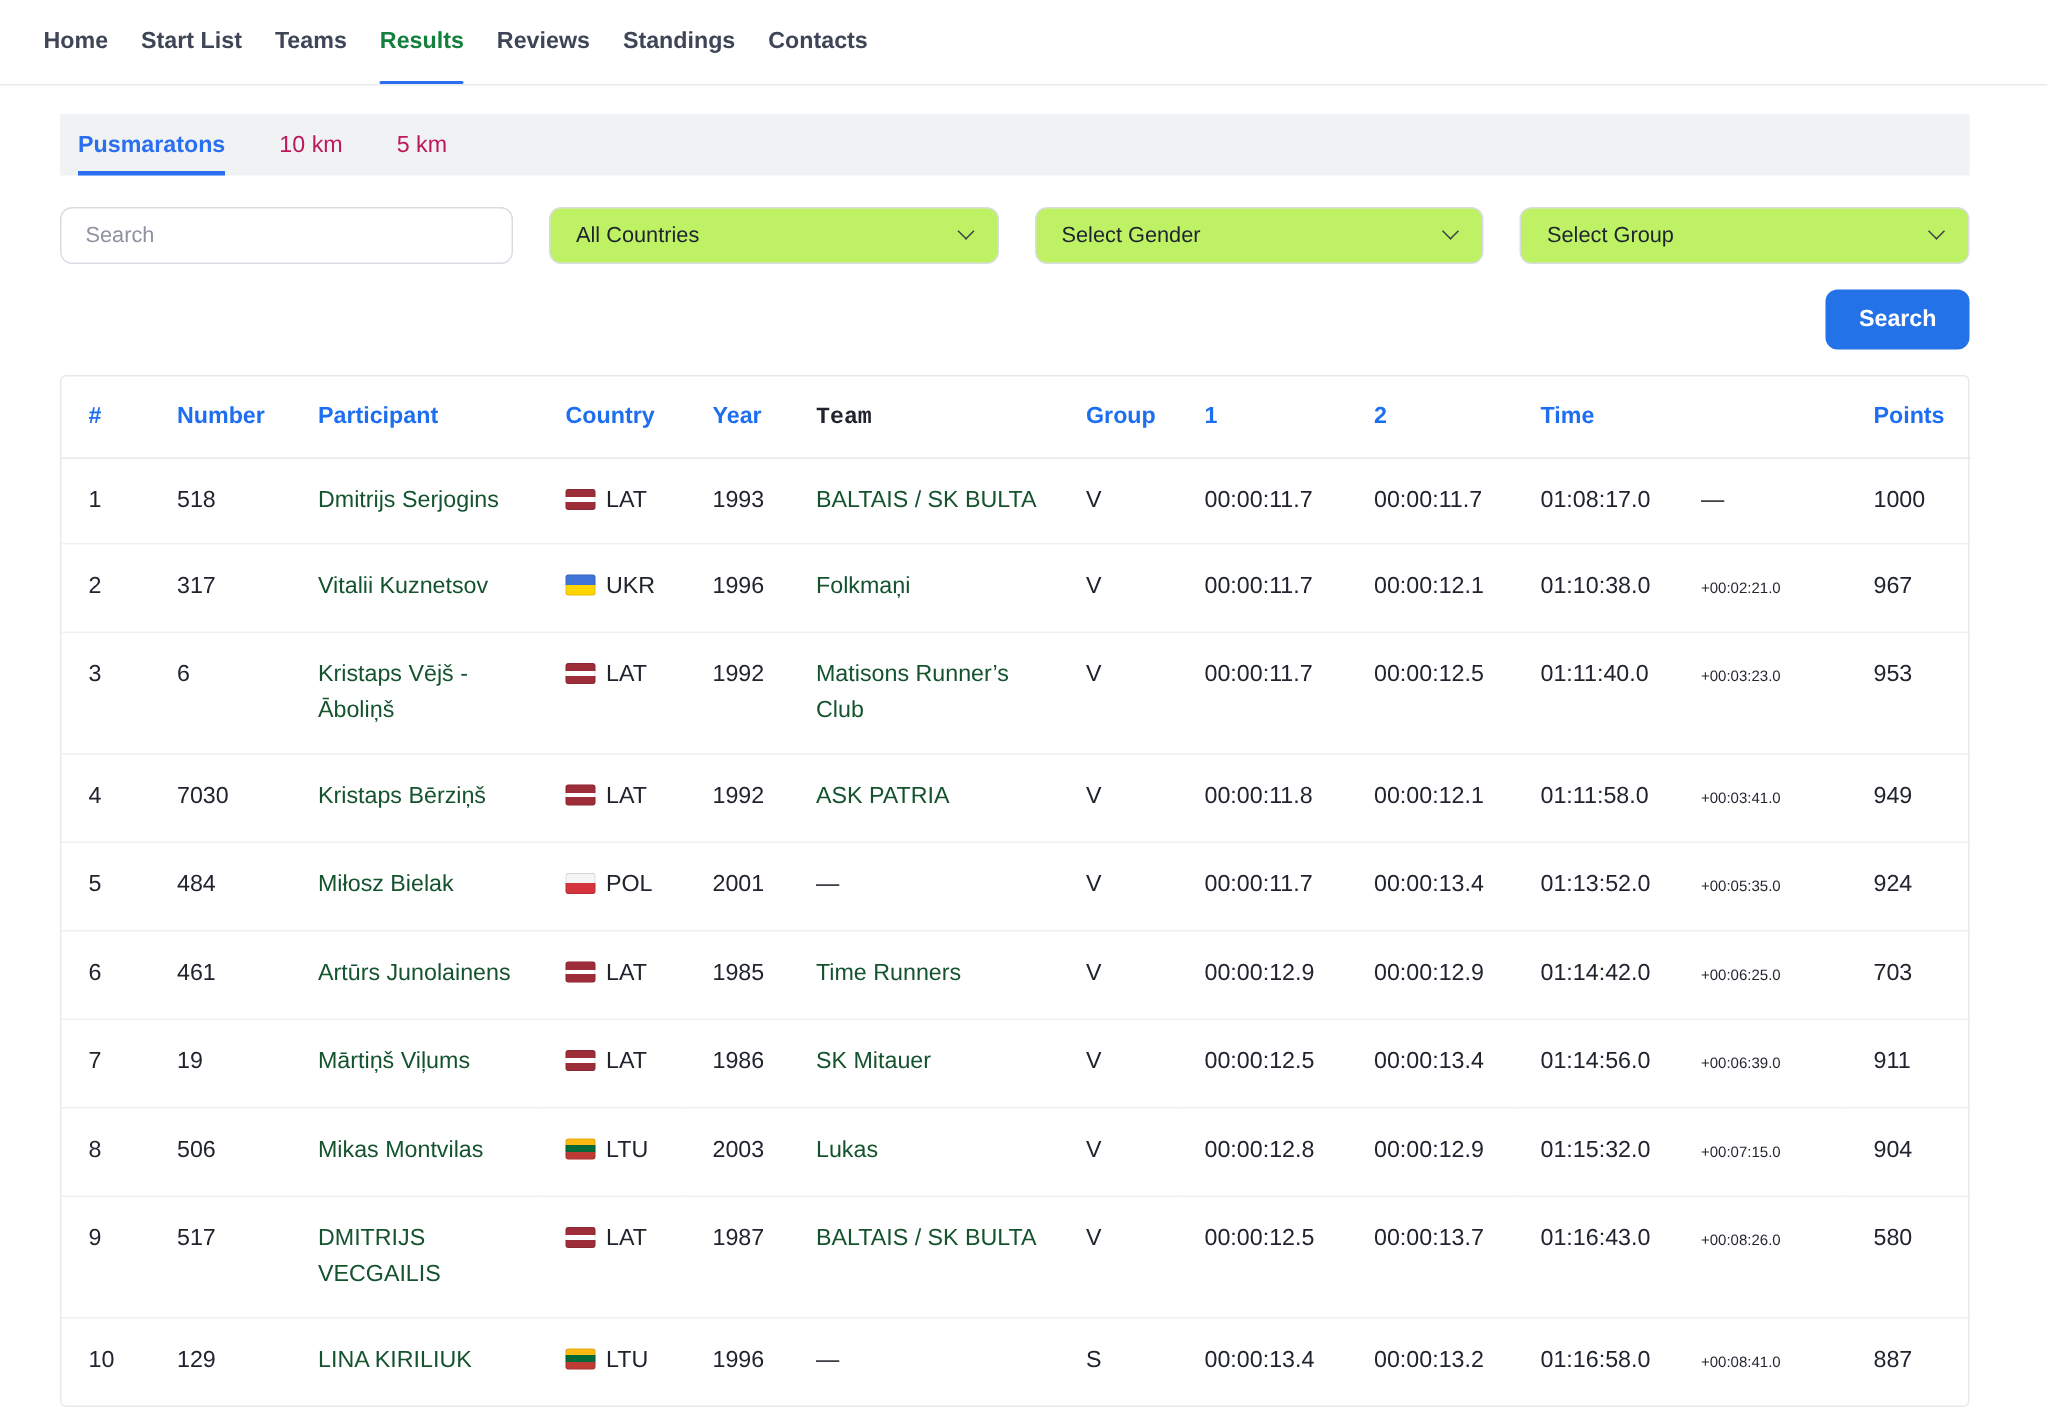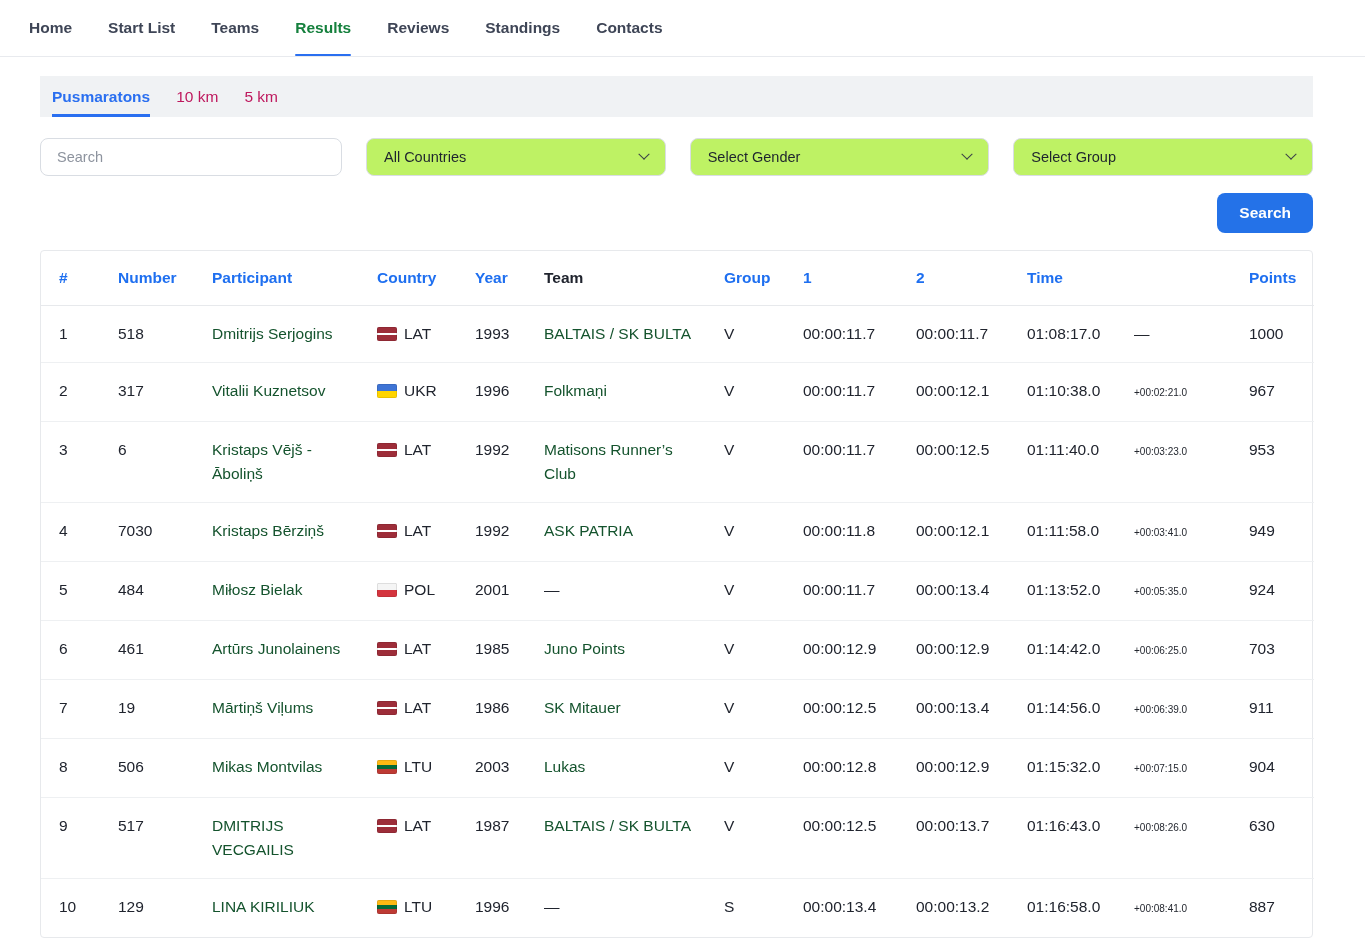--- a/index.html
+++ b/index.html
@@ -9,21 +9,21 @@
     overflow: hidden;
     background: #fff;
     font-family: "Liberation Sans", sans-serif;
     color: #20242e;
   }
   
   .topnav {
     height: 57px;
     display: flex;
     align-items: stretch;
-    gap: 36px;
+    gap: 22px;
     padding: 0 29px;
     border-bottom: 1px solid #e8eaee;
   }
   .nav-item {
     display: flex; align-items: center;
     font-size: 15.5px; font-weight: 600;
     color: #3e4556;
     position: relative;
     cursor: pointer;
     text-decoration: none;
@@ -35,21 +35,21 @@
     height: 2.5px; background: #2a6ff0; border-radius: 2px;
   }
   
   .content { width: 1273px; margin: 0 auto 0 40px; }
   
   .tabbar {
     margin-top: 19px;
     height: 41px;
     background: #f0f2f4;
     display: flex; align-items: stretch;
-    gap: 26px;
+    gap: 36px;
     padding: 0 12px;
   }
   .tab {
     display: flex; align-items: center;
     font-size: 15.5px; color: #be185d;
     position: relative; cursor: pointer; text-decoration: none;
   }
   .tab.active { color: #2a6ff0; font-weight: 700; }
   .tab.active::after {
     content: ""; position: absolute;
@@ -101,21 +101,21 @@
     font-size: 15.5px;
   }
   th {
     text-align: left;
     font-weight: 700;
     color: #1e6ff0;
     padding: 18px 8px 18px 18px;
     border-bottom: 1px solid #e7e9ec;
     cursor: pointer;
   }
-  th.plain { color: #20242e; cursor: default; }
+  th.plain { color: #20242e; cursor: default; font-family: Liberation Mono, monospace; }
   td {
     padding: 16px 8px 16px 18px;
     border-bottom: 1px solid #eef0f2;
     vertical-align: top;
     line-height: 24px;
   }
   tr:last-child td { border-bottom: none; }
   a.cell-link { color: #14532d; text-decoration: none; cursor: pointer; }
   .diff { font-size: 10px; color: #23272f; }
   .diff.dash-lg { font-size: 15.5px; }
@@ -266,21 +266,21 @@
             <td><span>01:13:52.0</span></td>
             <td><span class="diff">+00:05:35.0</span></td>
             <td><span>924</span></td>
           </tr>
           <tr>
             <td><span>6</span></td>
             <td><span>461</span></td>
             <td><a class="cell-link">Artūrs Junolainens</a></td>
             <td><span class="flag flag-lat"></span><span>LAT</span></td>
             <td><span>1985</span></td>
-            <td><a class="cell-link">Juno Points</a></td>
+            <td><a class="cell-link">Time Runners</a></td>
             <td><span>V</span></td>
             <td><span>00:00:12.9</span></td>
             <td><span>00:00:12.9</span></td>
             <td><span>01:14:42.0</span></td>
             <td><span class="diff">+00:06:25.0</span></td>
             <td><span>703</span></td>
           </tr>
           <tr>
             <td><span>7</span></td>
             <td><span>19</span></td>
@@ -314,21 +314,21 @@
             <td><span>517</span></td>
             <td><a class="cell-link">DMITRIJS VECGAILIS</a></td>
             <td><span class="flag flag-lat"></span><span>LAT</span></td>
             <td><span>1987</span></td>
             <td><a class="cell-link">BALTAIS / SK BULTA</a></td>
             <td><span>V</span></td>
             <td><span>00:00:12.5</span></td>
             <td><span>00:00:13.7</span></td>
             <td><span>01:16:43.0</span></td>
             <td><span class="diff">+00:08:26.0</span></td>
-            <td><span>630</span></td>
+            <td><span>580</span></td>
           </tr>
           <tr>
             <td><span>10</span></td>
             <td><span>129</span></td>
             <td><a class="cell-link">LINA KIRILIUK</a></td>
             <td><span class="flag flag-ltu"></span><span>LTU</span></td>
             <td><span>1996</span></td>
             <td><span>—</span></td>
             <td><span>S</span></td>
             <td><span>00:00:13.4</span></td>

